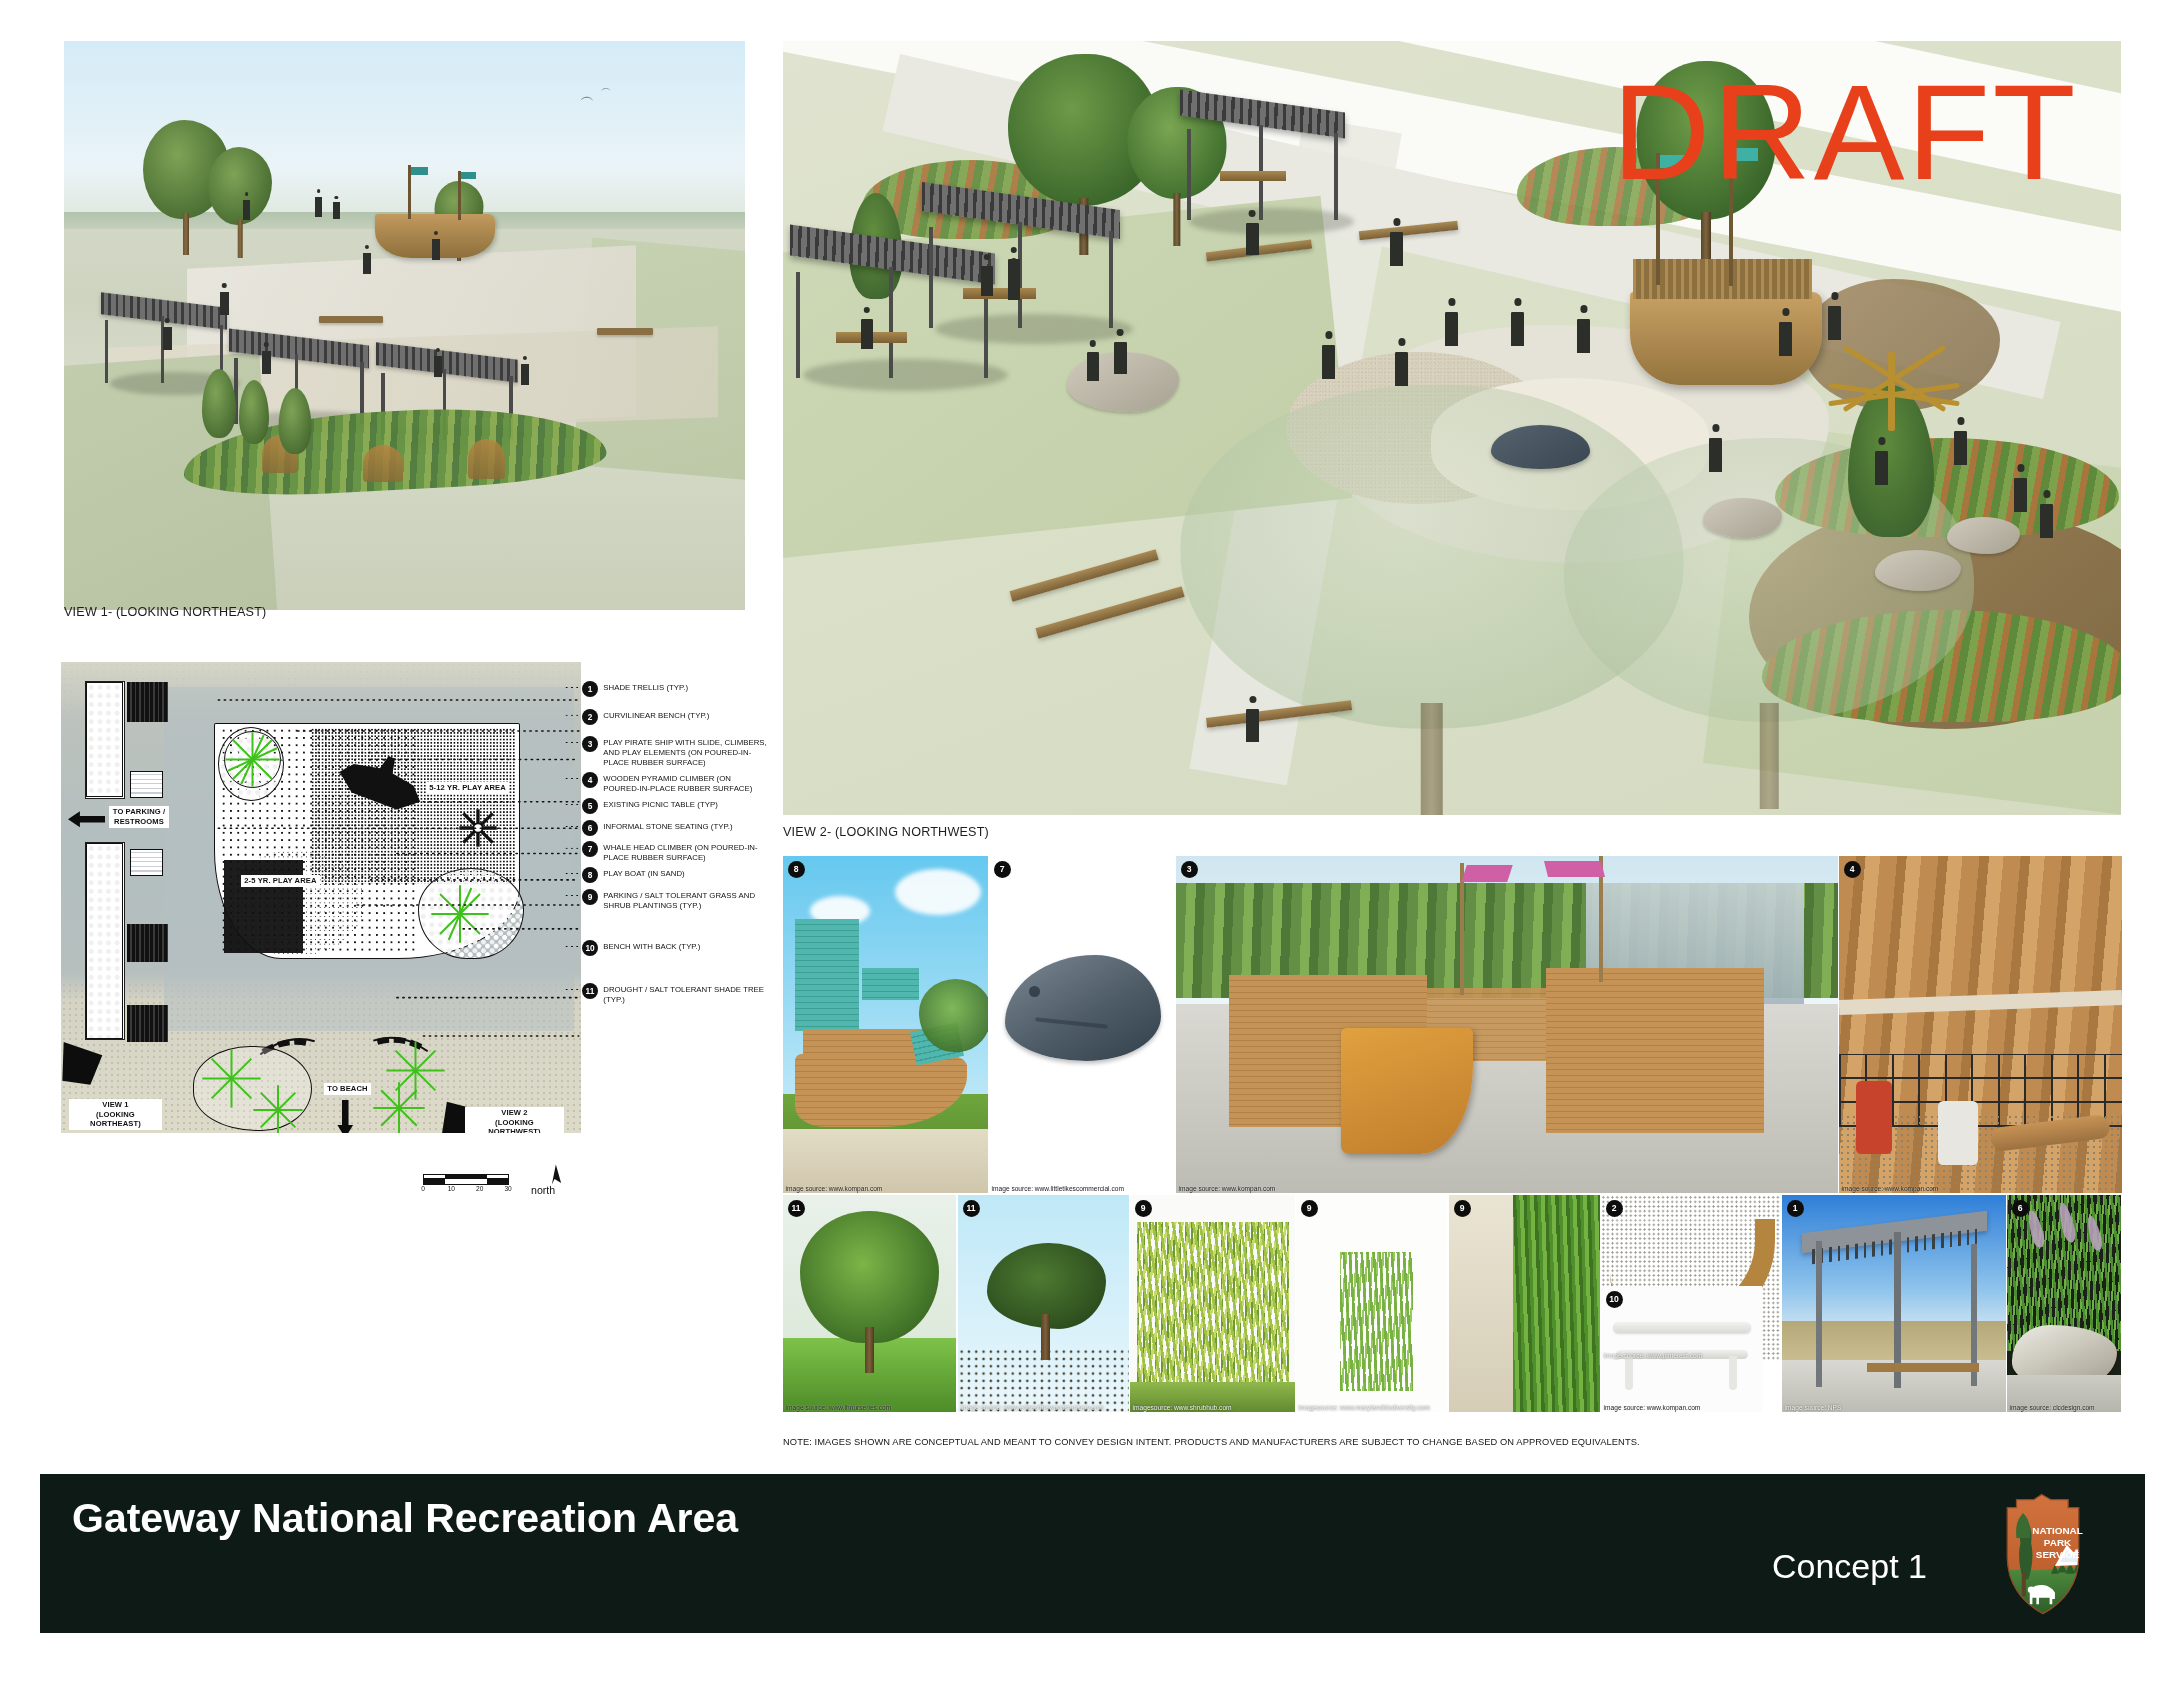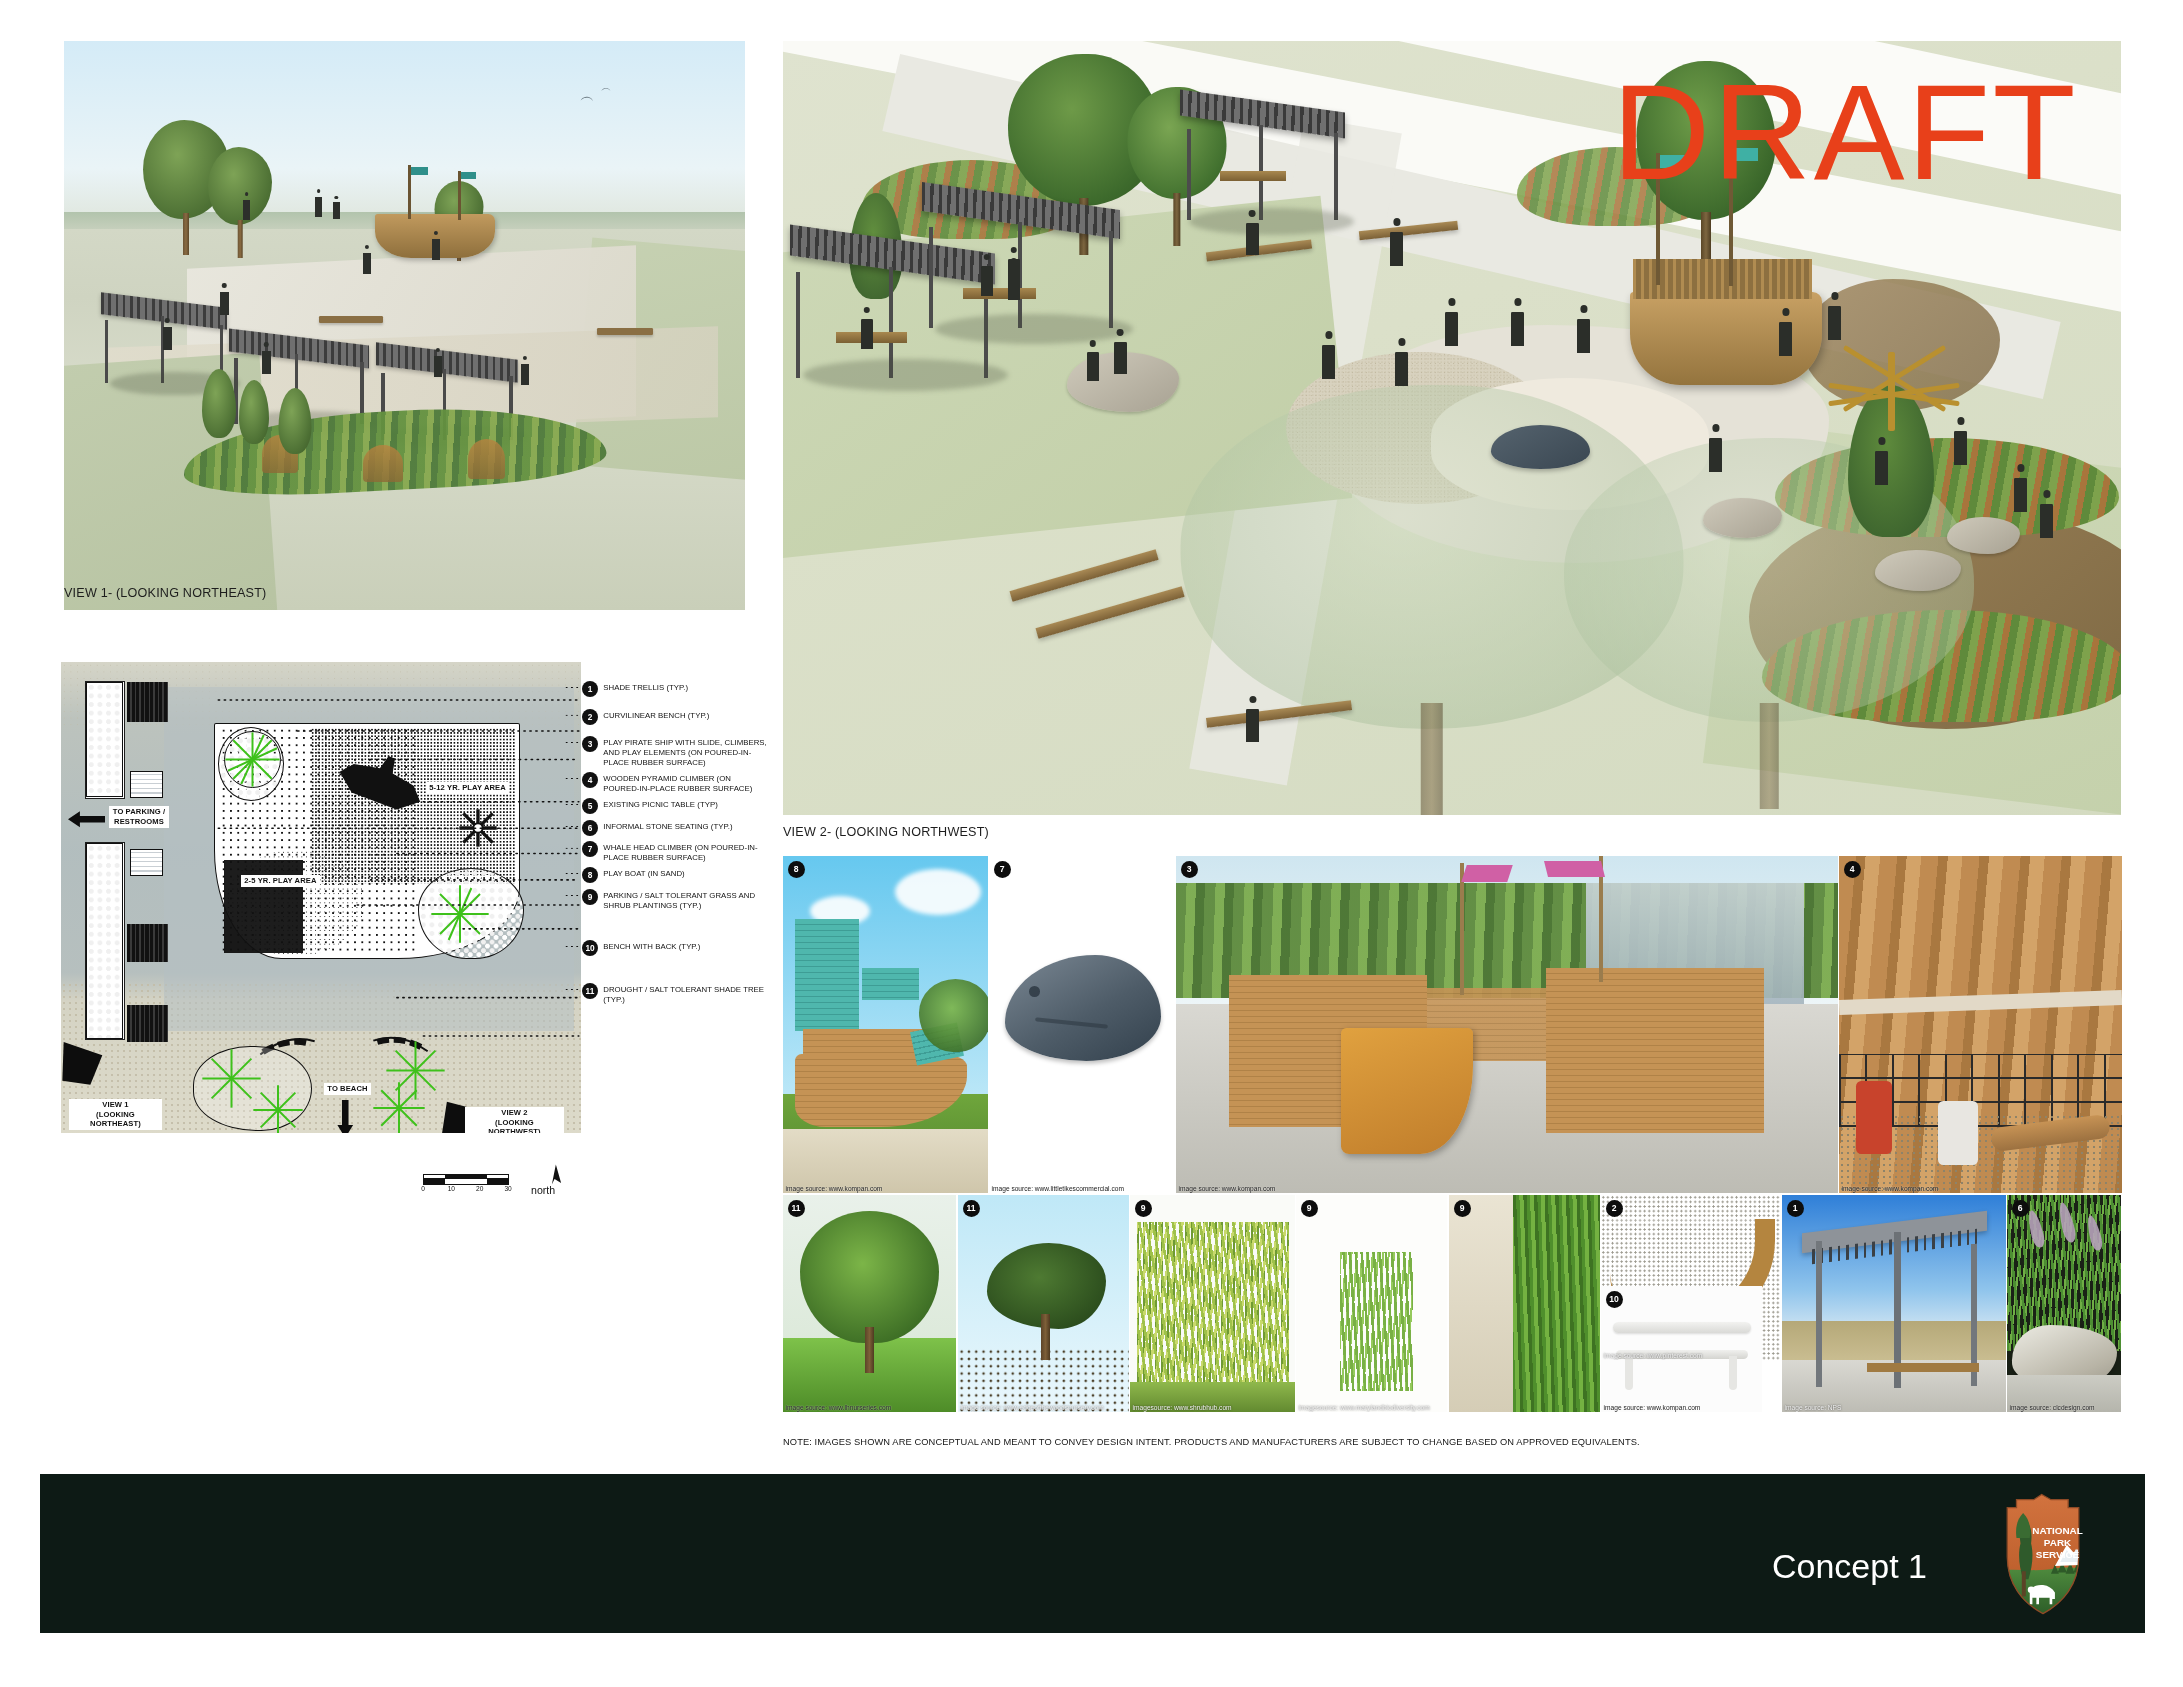--- a/index.html
+++ b/index.html
@@ -114,21 +114,21 @@
     position:absolute; left:1612px; top:64px;
     font-family:"Liberation Sans", sans-serif; font-weight:400;
     font-size:136px; letter-spacing:2.6px; color:#E8401A; line-height:1;
     z-index:40; pointer-events:none; white-space:nowrap;
   }
 
   .view-caption {
     position:absolute; font-size:12.6px; letter-spacing:0.2px; color:#1d1d1d;
     font-family:"Liberation Sans", sans-serif;
   }
-  #cap-view1 { left:64px; top:586px; }
+  #cap-view1 { left:64px; top:605px; }
   #cap-view2 { left:783px; top:825px; }
 
   
   .siteplan {
     position:absolute; left:61px; top:662px; width:520px; height:471px;
     overflow:hidden; background:#c9ccc2;
   }
   .sp-aerial { position:absolute; inset:0;
     background:
       linear-gradient(180deg, rgba(215,214,200,.9) 0%, rgba(186,193,188,.85) 12%, rgba(176,188,190,.9) 40%,
@@ -916,20 +916,21 @@
     <div class="stonerock" style="left:5.3px;top:130px;width:105px;height:64px;"></div>
     <div class="concfloor" style="height:37px;background:linear-gradient(#ccccc4,#b5b5ac);"></div>
     <div class="pbadge">6</div>
     <div class="psrc">image source: clcdesign.com</div>
   </div>
 </div>
 
 <div class="gridnote">NOTE: IMAGES SHOWN ARE CONCEPTUAL AND MEANT TO CONVEY DESIGN INTENT. PRODUCTS AND MANUFACTURERS ARE SUBJECT TO CHANGE BASED ON APPROVED EQUIVALENTS.</div>
 
 <div class="titlebar">
+  <div class="tb-main">Gateway National Recreation Area</div>
   <div class="tb-concept">Concept 1</div>
 
   <div class="nps-logo">
     <svg viewBox="0 0 148 184" width="98" height="122" aria-hidden="true">
       <defs>
         <clipPath id="ahClip">
           <path d="M20,22 L34,22 L34,10 L60,10 L72,2 L86,10 L112,10 L112,22 L128,22
                    L128,96 C128,138 104,166 74,182 C44,166 20,138 20,96 Z"></path>
         </clipPath>
         <linearGradient id="rockG" x1="0" y1="0" x2="0" y2="1">

